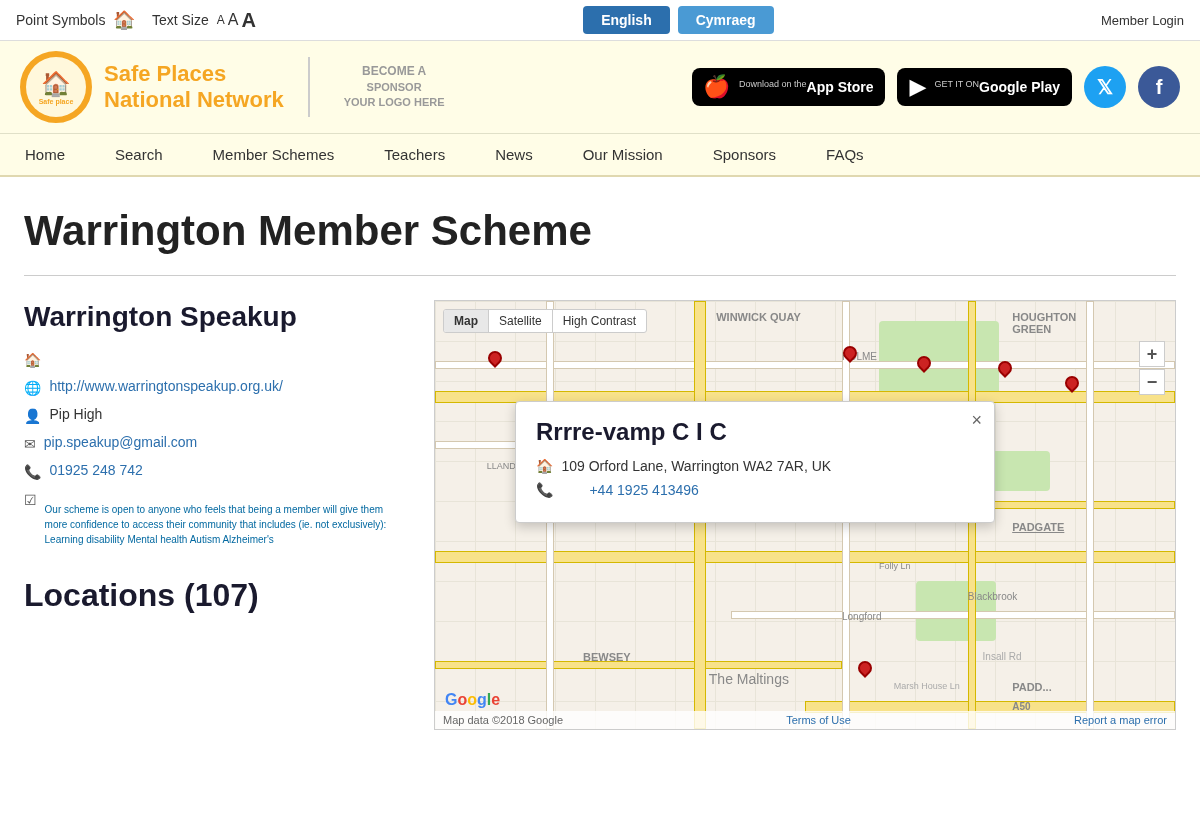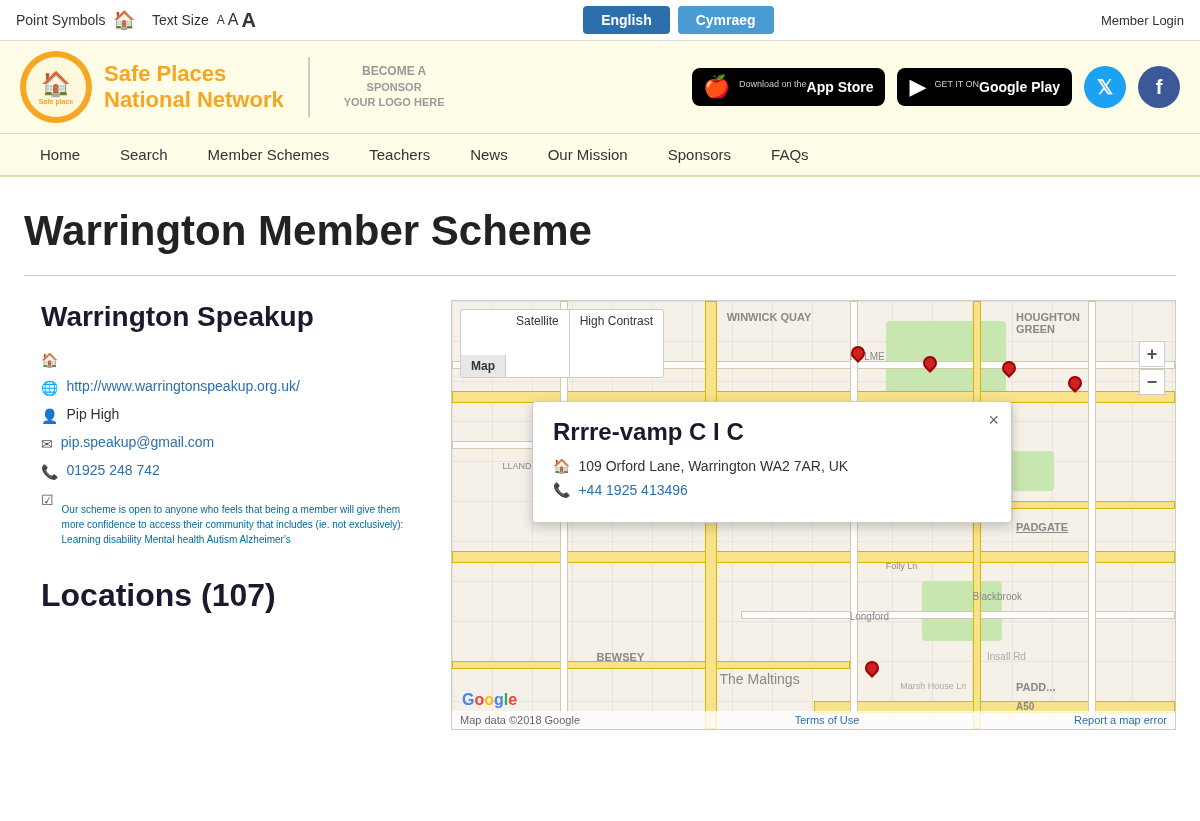--- a/index.html
+++ b/index.html
@@ -95,39 +95,39 @@
       font-weight: bold;
     }
     .social-icon.twitter { background: #1da1f2; }
     .social-icon.facebook { background: #3b5998; }
 
     
     .nav {
       background: #fffde7;
       display: flex;
       align-items: center;
-      padding: 0 24px;
+      padding: 0 9px;
       border-bottom: 2px solid #e0d8b0;
-      gap: 8px;
+      gap: 18px;
     }
     .nav a {
       padding: 12px 16px;
       text-decoration: none;
       color: #333;
       font-size: 15px;
       display: block;
     }
 
     
     .main { padding: 30px 24px 30px 24px; max-width: 1200px; }
     .page-title { font-size: 42px; font-weight: bold; color: #222; margin-bottom: 20px; }
     .divider { border: none; border-top: 1px solid #ccc; margin: 10px 0 24px 0; }
 
     .content-layout { display: flex; gap: 30px; }
-    .left-panel { flex: 0 0 380px; margin-left: 17px; }
+    .left-panel { flex: 0 0 380px; }
     .right-panel { flex: 1; }
 
     .scheme-name { font-size: 28px; font-weight: bold; color: #1a1a2e; margin-bottom: 16px; line-height: 1.2; }
     .info-item { display: flex; align-items: flex-start; gap: 8px; margin-bottom: 10px; font-size: 14px; color: #333; }
     .info-icon { color: #555; font-size: 14px; flex-shrink: 0; margin-top: 2px; }
     .info-link { color: #2c6fad; text-decoration: none; }
 
     .scheme-desc { font-size: 10px; color: #0369a1; margin-top: 12px; line-height: 1.5; }
 
     
@@ -198,21 +198,21 @@
       overflow: hidden;
     }
     .map-type-btn {
       padding: 4px 10px;
       font-size: 12px;
       cursor: pointer;
       color: #333;
       border-right: 1px solid #ccc;
     }
     .map-type-btn:last-child { border-right: none; }
-    .map-type-btn.active { background: #e8e8e8; font-weight: bold; margin-top: 45px; }
+    .map-type-btn.active { background: #e8e8e8; font-weight: bold; }
 
     
     .map-pin {
       position: absolute;
       width: 16px; height: 22px;
       cursor: pointer;
     }
     .pin-head {
       width: 14px; height: 14px;
       border-radius: 50% 50% 50% 0;
@@ -240,21 +240,21 @@
       position: absolute;
       top: 8px; right: 12px;
       font-size: 18px;
       cursor: pointer;
       color: #666;
       background: none;
       border: none;
     }
     .popup-title { font-size: 24px; font-weight: bold; color: #1a1a2e; margin-bottom: 12px; }
     .popup-info { display: flex; align-items: center; gap: 8px; margin-bottom: 8px; font-size: 14px; }
-    .popup-link { color: #2c6fad; text-decoration: none; }
+    .popup-link { color: #2c6fad; text-decoration: none; margin-left: 28px; }
 
     .map-footer {
       position: absolute;
       bottom: 0; left: 0; right: 0;
       background: rgba(255,255,255,0.8);
       padding: 3px 8px;
       font-size: 11px;
       color: #666;
       display: flex; justify-content: space-between;
     }

